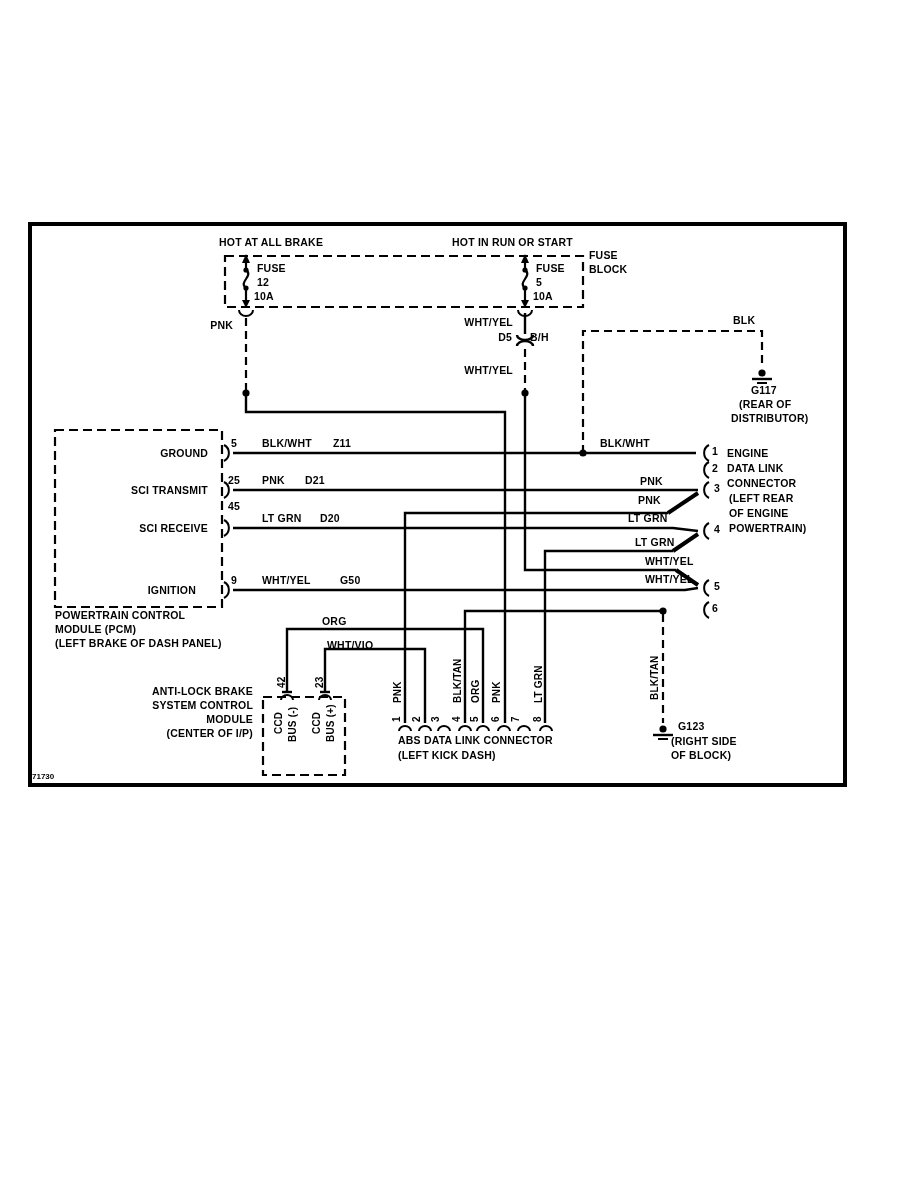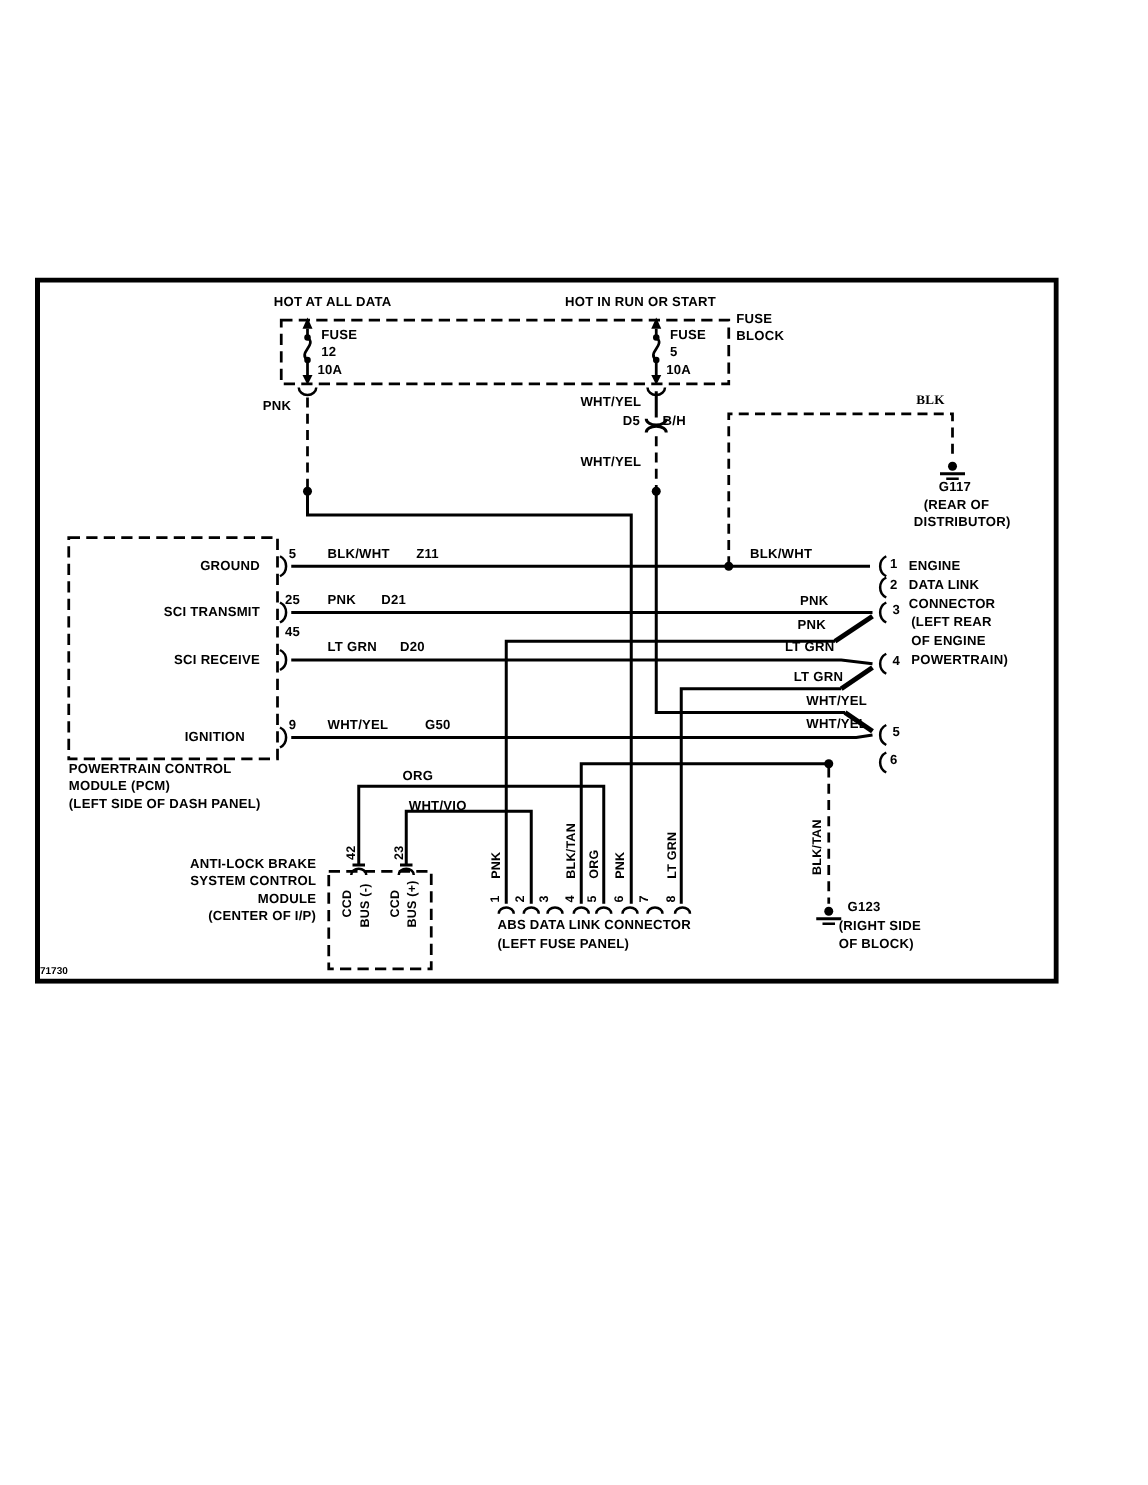--- a/index.html
+++ b/index.html
@@ -137,39 +137,39 @@
     </g>
 
     <g stroke="#000" stroke-width="2" fill="none">
       <line x1="254" y1="470" x2="264" y2="470" stroke-width="2.4"></line>
       <line x1="292" y1="470" x2="302" y2="470" stroke-width="2.4"></line>
       <path d="M253,478 A 6 5 0 0 1 265,478"></path>
       <path d="M291,478 A 6 5 0 0 1 303,478"></path>
     </g>
   </svg>
 
-  <div class="lbl" style="left:191px;top:15px;">HOT AT ALL DATA</div>
+  <div class="lbl" style="left:191px;top:15px;">HOT AT ALL BRAKE</div>
   <div class="lbl" style="left:398px;top:15px;padding-left:26px;">HOT IN RUN OR START</div>
   <div class="lbl" style="left:561px;top:28px;">FUSE</div>
   <div class="lbl" style="left:561px;top:42px;">BLOCK</div>
 
   <div class="lbl" style="left:229px;top:41px;">FUSE</div>
   <div class="lbl" style="left:229px;top:55px;">12</div>
   <div class="lbl" style="left:226px;top:69px;">10A</div>
 
   <div class="lbl" style="left:508px;top:41px;">FUSE</div>
   <div class="lbl" style="left:508px;top:55px;">5</div>
   <div class="lbl" style="left:505px;top:69px;">10A</div>
 
   <div class="lbl ra" style="left:160px;top:98px;width:45px;">PNK</div>
   <div class="lbl ra" style="left:421px;top:95px;width:64px;">WHT/YEL</div>
   <div class="lbl ra" style="left:455px;top:110px;width:29px;">D5</div>
   <div class="lbl" style="left:502px;top:110px;">B/H</div>
   <div class="lbl ra" style="left:421px;top:143px;width:64px;">WHT/YEL</div>
-  <div class="lbl" style="left:705px;top:93px;font-family:Liberation Serif, serif;">BLK</div>
+  <div class="lbl" style="left:705px;top:93px;">BLK</div>
 
   <div class="lbl" style="left:723px;top:163px;">G117</div>
   <div class="lbl" style="left:711px;top:177px;">(REAR OF</div>
   <div class="lbl" style="left:703px;top:191px;">DISTRIBUTOR)</div>
 
   <div class="lbl ra" style="left:40px;top:226px;width:140px;">GROUND</div>
   <div class="lbl ra" style="left:40px;top:263px;width:140px;">SCI TRANSMIT</div>
   <div class="lbl ra" style="left:40px;top:301px;width:140px;">SCI RECEIVE</div>
   <div class="lbl ra" style="left:28px;top:363px;width:140px;">IGNITION</div>
 
@@ -184,21 +184,21 @@
   <div class="lbl" style="left:200px;top:279px;">45</div>
   <div class="lbl" style="left:234px;top:291px;">LT GRN</div>
   <div class="lbl" style="left:292px;top:291px;">D20</div>
 
   <div class="lbl" style="left:203px;top:353px;">9</div>
   <div class="lbl" style="left:234px;top:353px;">WHT/YEL</div>
   <div class="lbl" style="left:312px;top:353px;">G50</div>
 
   <div class="lbl" style="left:27px;top:388px;">POWERTRAIN CONTROL</div>
   <div class="lbl" style="left:27px;top:402px;">MODULE (PCM)</div>
-  <div class="lbl" style="left:27px;top:416px;">(LEFT SIDE OF DASH PANEL)</div>
+  <div class="lbl" style="left:27px;top:416px;">(LEFT BRAKE OF DASH PANEL)</div>
 
   <div class="lbl" style="left:572px;top:216px;">BLK/WHT</div>
   <div class="lbl" style="left:612px;top:254px;">PNK</div>
   <div class="lbl" style="left:610px;top:273px;">PNK</div>
   <div class="lbl" style="left:600px;top:291px;">LT GRN</div>
   <div class="lbl" style="left:607px;top:315px;">LT GRN</div>
   <div class="lbl" style="left:617px;top:334px;">WHT/YEL</div>
   <div class="lbl" style="left:617px;top:352px;">WHT/YEL</div>
 
   <div class="lbl" style="left:684px;top:224px;">1</div>
@@ -239,21 +239,21 @@
   <div class="vlbl" style="left:363px;top:500px;">1</div>
   <div class="vlbl" style="left:383px;top:500px;">2</div>
   <div class="vlbl" style="left:402px;top:500px;">3</div>
   <div class="vlbl" style="left:423px;top:500px;">4</div>
   <div class="vlbl" style="left:441px;top:500px;">5</div>
   <div class="vlbl" style="left:462px;top:500px;">6</div>
   <div class="vlbl" style="left:482px;top:500px;">7</div>
   <div class="vlbl" style="left:504px;top:500px;">8</div>
 
   <div class="lbl" style="left:370px;top:513px;">ABS DATA LINK CONNECTOR</div>
-  <div class="lbl" style="left:370px;top:528px;">(LEFT FUSE PANEL)</div>
+  <div class="lbl" style="left:370px;top:528px;">(LEFT KICK DASH)</div>
 
   <div class="vlbl" style="left:621px;top:478px;">BLK/TAN</div>
   <div class="lbl" style="left:650px;top:499px;">G123</div>
   <div class="lbl" style="left:643px;top:514px;">(RIGHT SIDE</div>
   <div class="lbl" style="left:643px;top:528px;">OF BLOCK)</div>
 
   <div class="lbl sm" style="left:4px;top:549px;">71730</div>
 
 </div>
 

